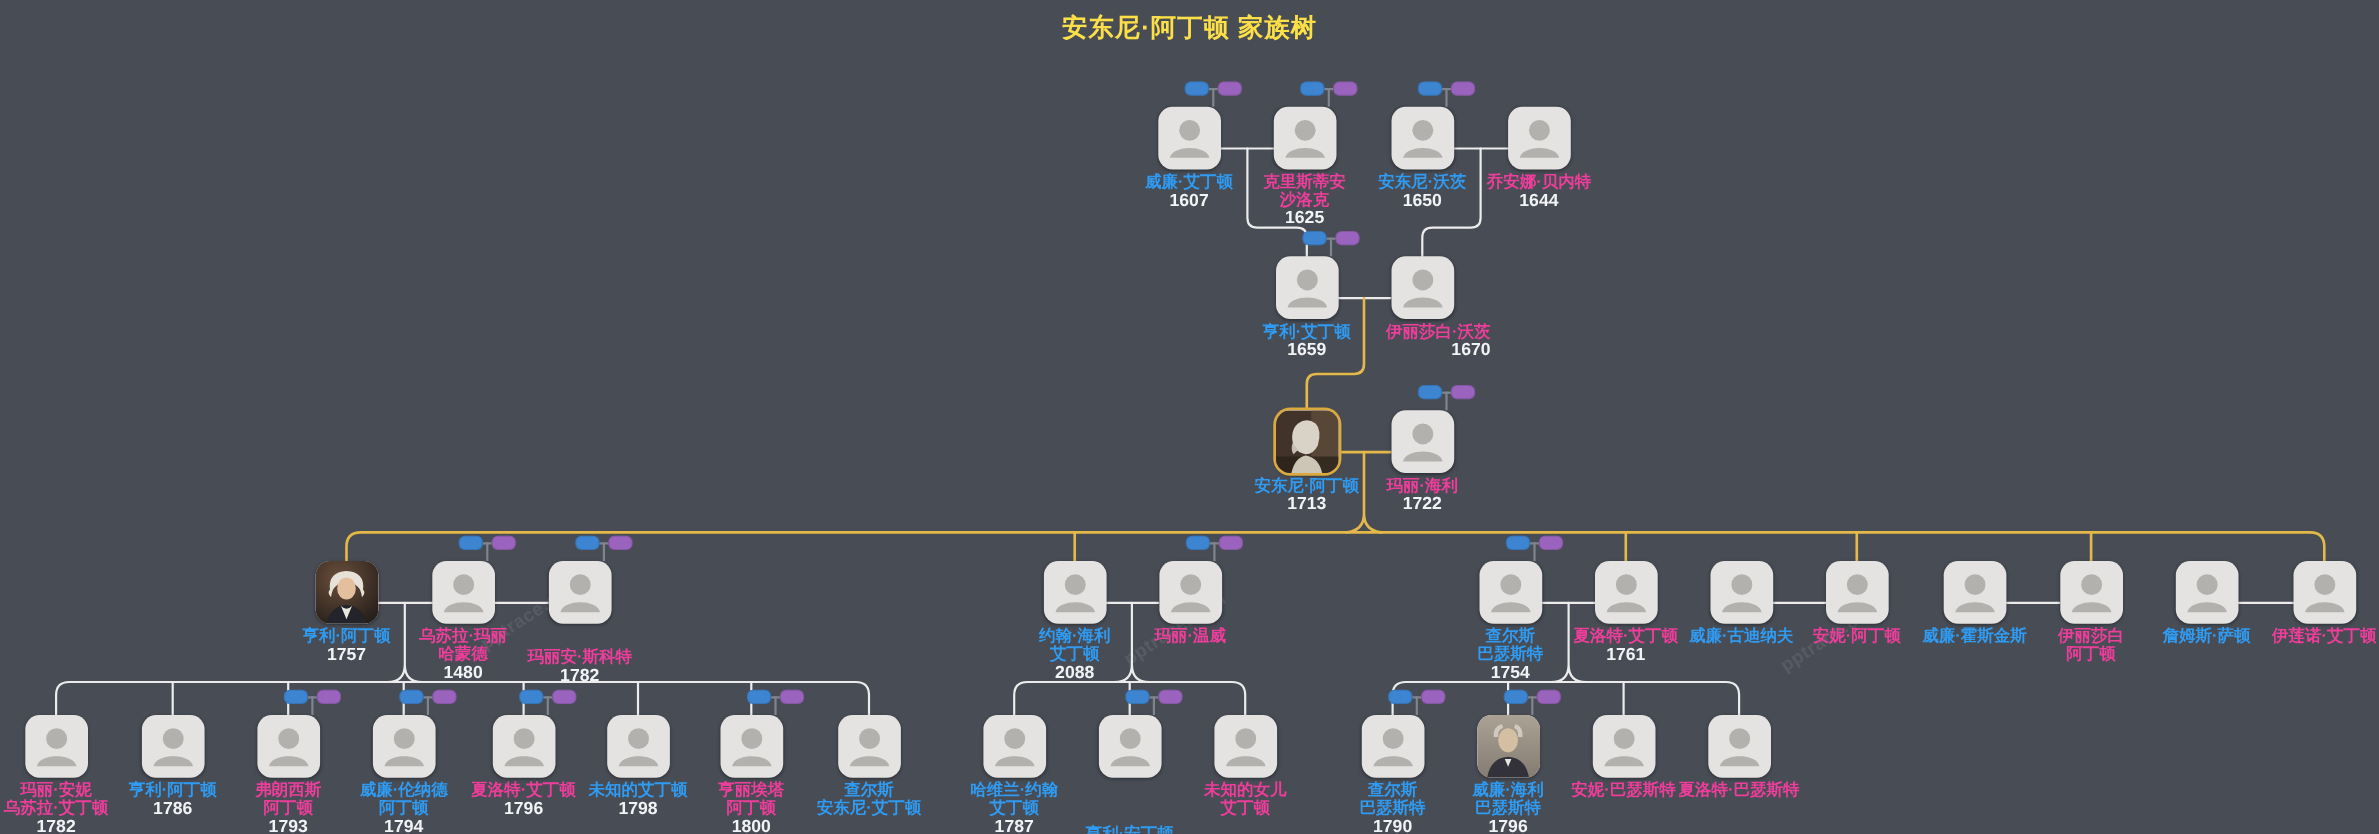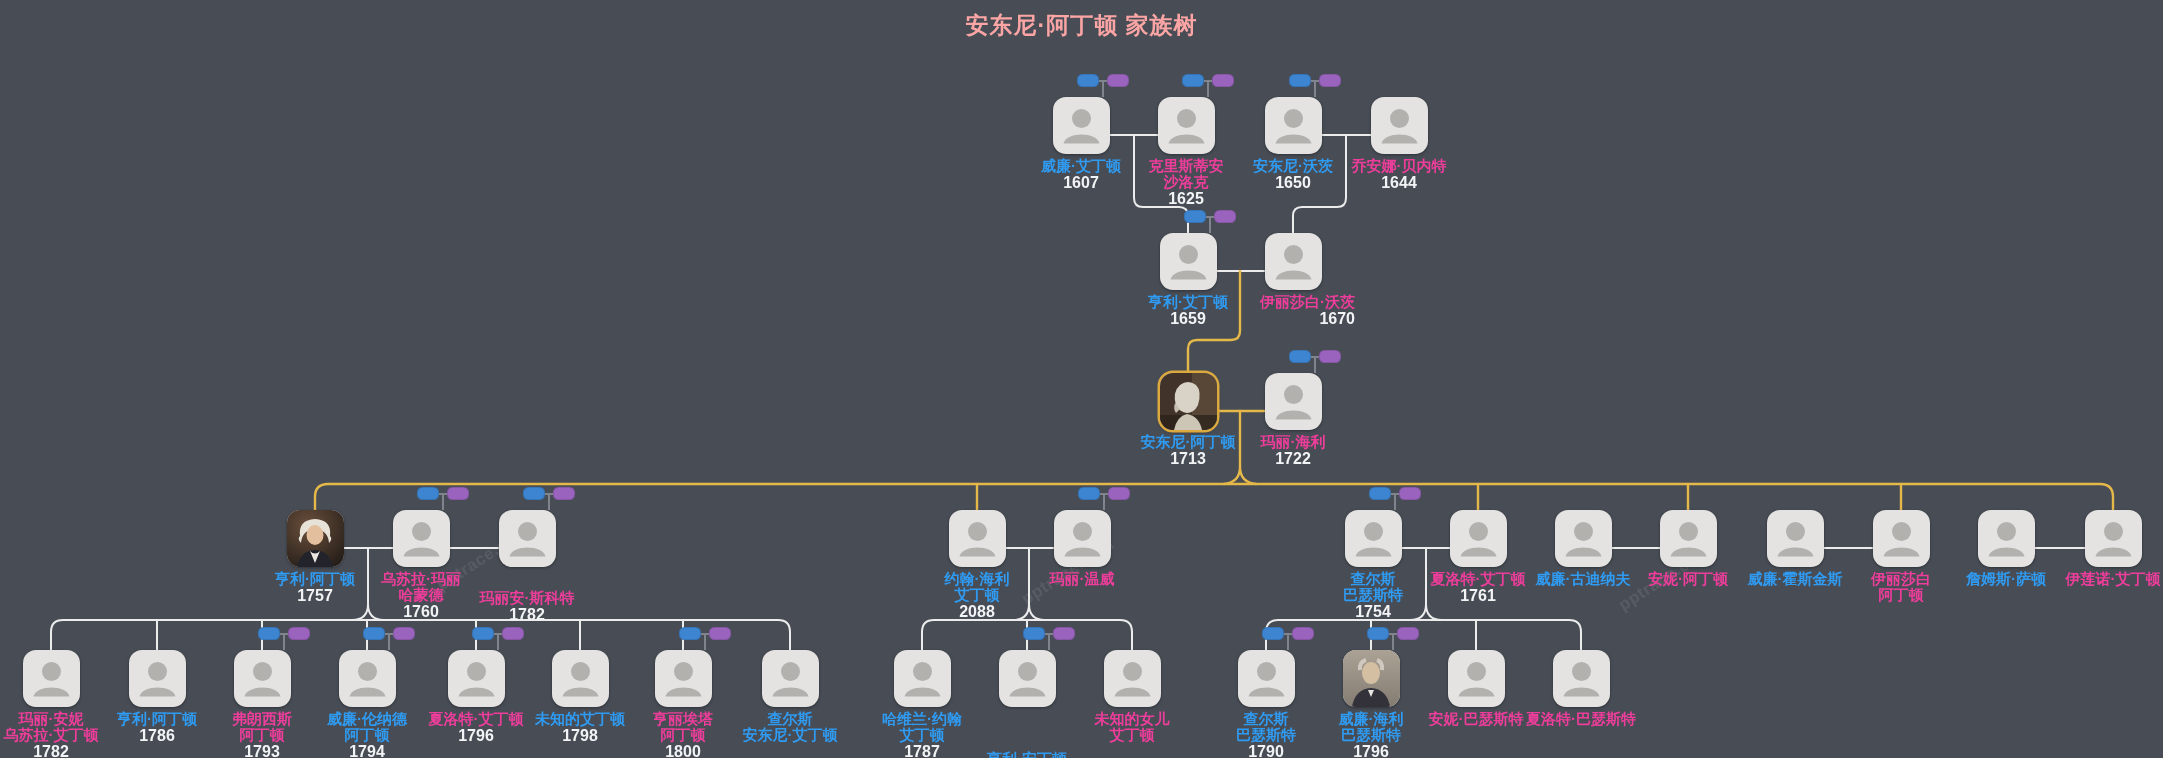--- a/index.html
+++ b/index.html
@@ -7,21 +7,21 @@
     --year:#f2f3f5; --line:#ececec; --lineage:#e5b84a; --pillb:#3d85d1; --pillp:#9a63bd;
     --tick:#80858d; --subtle:#99a0a8; --gold:#dca93e;
   }
   html,body{margin:0;padding:0}
   body{
     width:2163px;height:758px;overflow:hidden;position:relative;
     background:var(--bg);
     font-family:"Liberation Sans","DejaVu Sans",sans-serif;
   }
   .title-block{position:absolute;left:0;top:10px;width:2163px;text-align:center;z-index:5}
-  .title-block h1{margin:0;font-size:23px;font-weight:700;color:#fca5a5;letter-spacing:1px}
+  .title-block h1{margin:0;font-size:23px;font-weight:700;color:#fde047;letter-spacing:1px}
   .title-block .subtitle{margin-top:3px;font-size:15px;color:var(--subtle)}
   #connectors{position:absolute;left:0;top:0;z-index:1}
   .w{fill:none;stroke:var(--line);stroke-width:2;stroke-linecap:round}
   .y{fill:none;stroke:var(--lineage);stroke-width:2.4;stroke-linecap:round}
   .card{
     position:absolute;width:57px;height:57px;border-radius:13px;background:var(--card);
     box-shadow:0 1px 3px rgba(0,0,0,.35);z-index:2;overflow:hidden;cursor:pointer;
   }
   .card svg{display:block;width:57px;height:57px}
   .card.hl{box-shadow:0 0 0 2.5px var(--gold),0 1px 4px rgba(0,0,0,.4)}
@@ -224,21 +224,21 @@
     </div>
     <div class="card" style="left: 392.5px; top: 510px;">
       <svg viewBox="0 0 57 57">
         <circle cx="28.5" cy="21.5" r="9.5" fill="#b3b1ae"></circle>
         <path d="M10.5,46.5 C13,34.5 44,34.5 46.5,46.5 Z" fill="#b3b1ae"></path>
       </svg>
     </div>
     <div class="person-label" style="left: 359px; top: 571px;">
       <span class="female">乌苏拉·玛丽</span>
       <span class="female">哈蒙德</span>
-      <div class="year">1760</div>
+      <div class="year">1480</div>
     </div>
     <div class="pills" style="left: 417px; top: 487px;">
       <div class="pill-vline" style="height: 17px;"></div>
       <div class="pill-hline"></div>
       <div class="pill father"></div>
       <div class="pill mother"></div>
     </div>
     <div class="card" style="left: 498.5px; top: 510px;">
       <svg viewBox="0 0 57 57">
         <circle cx="28.5" cy="21.5" r="9.5" fill="#b3b1ae"></circle>

